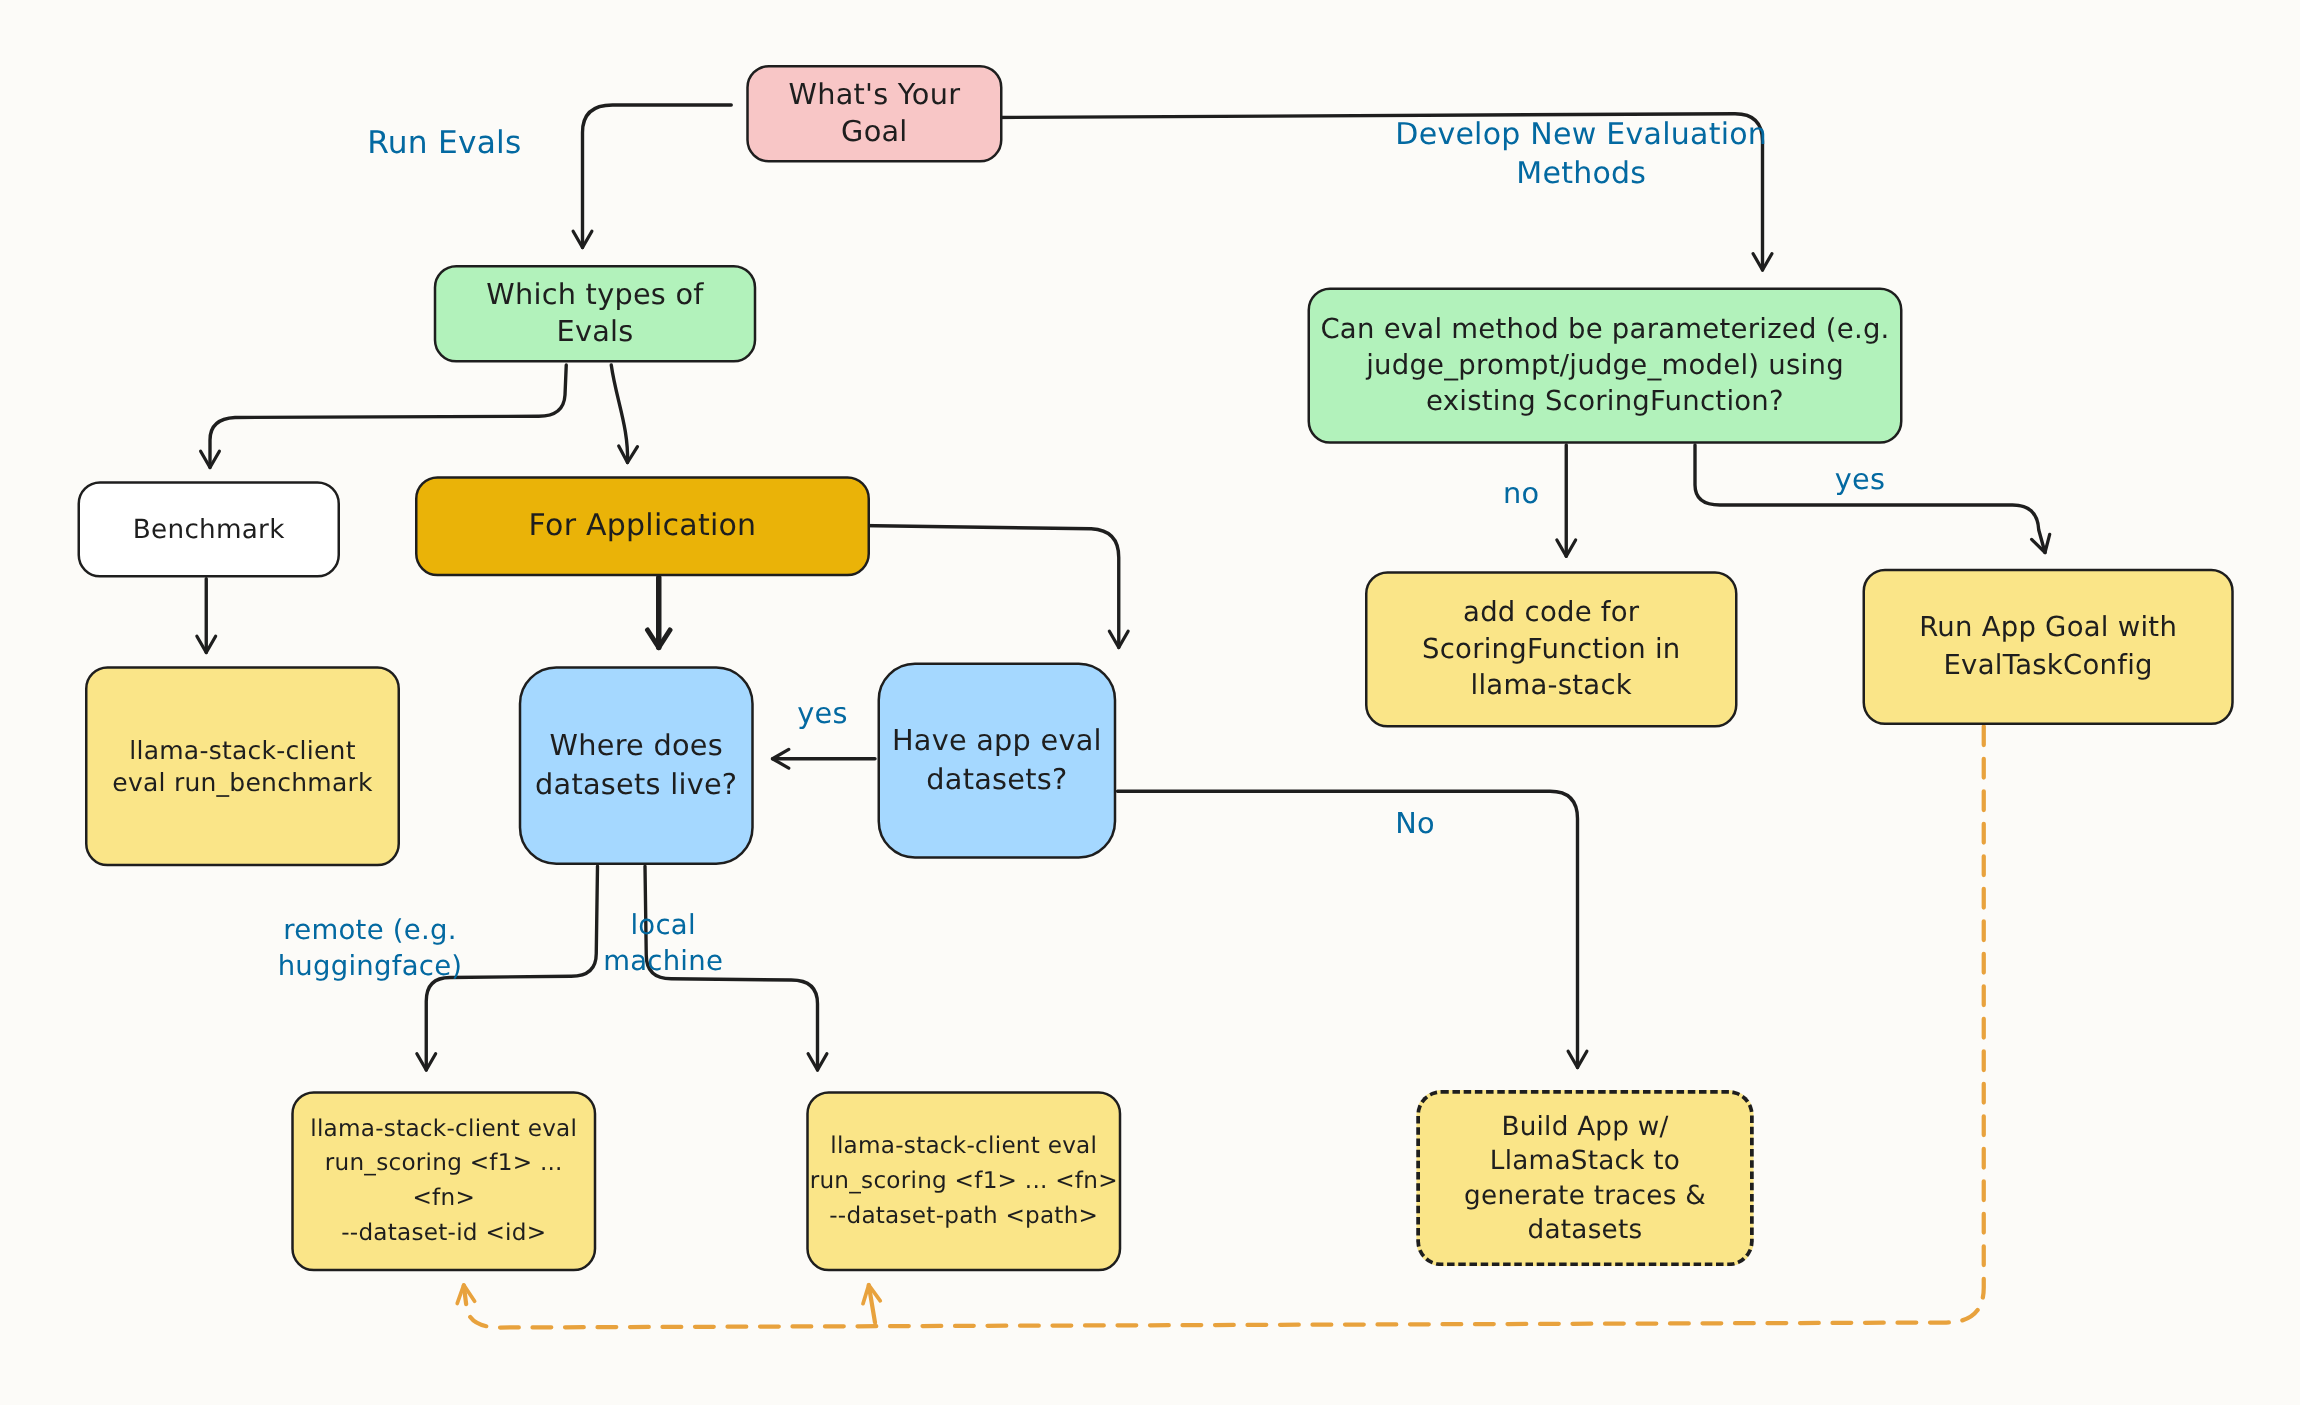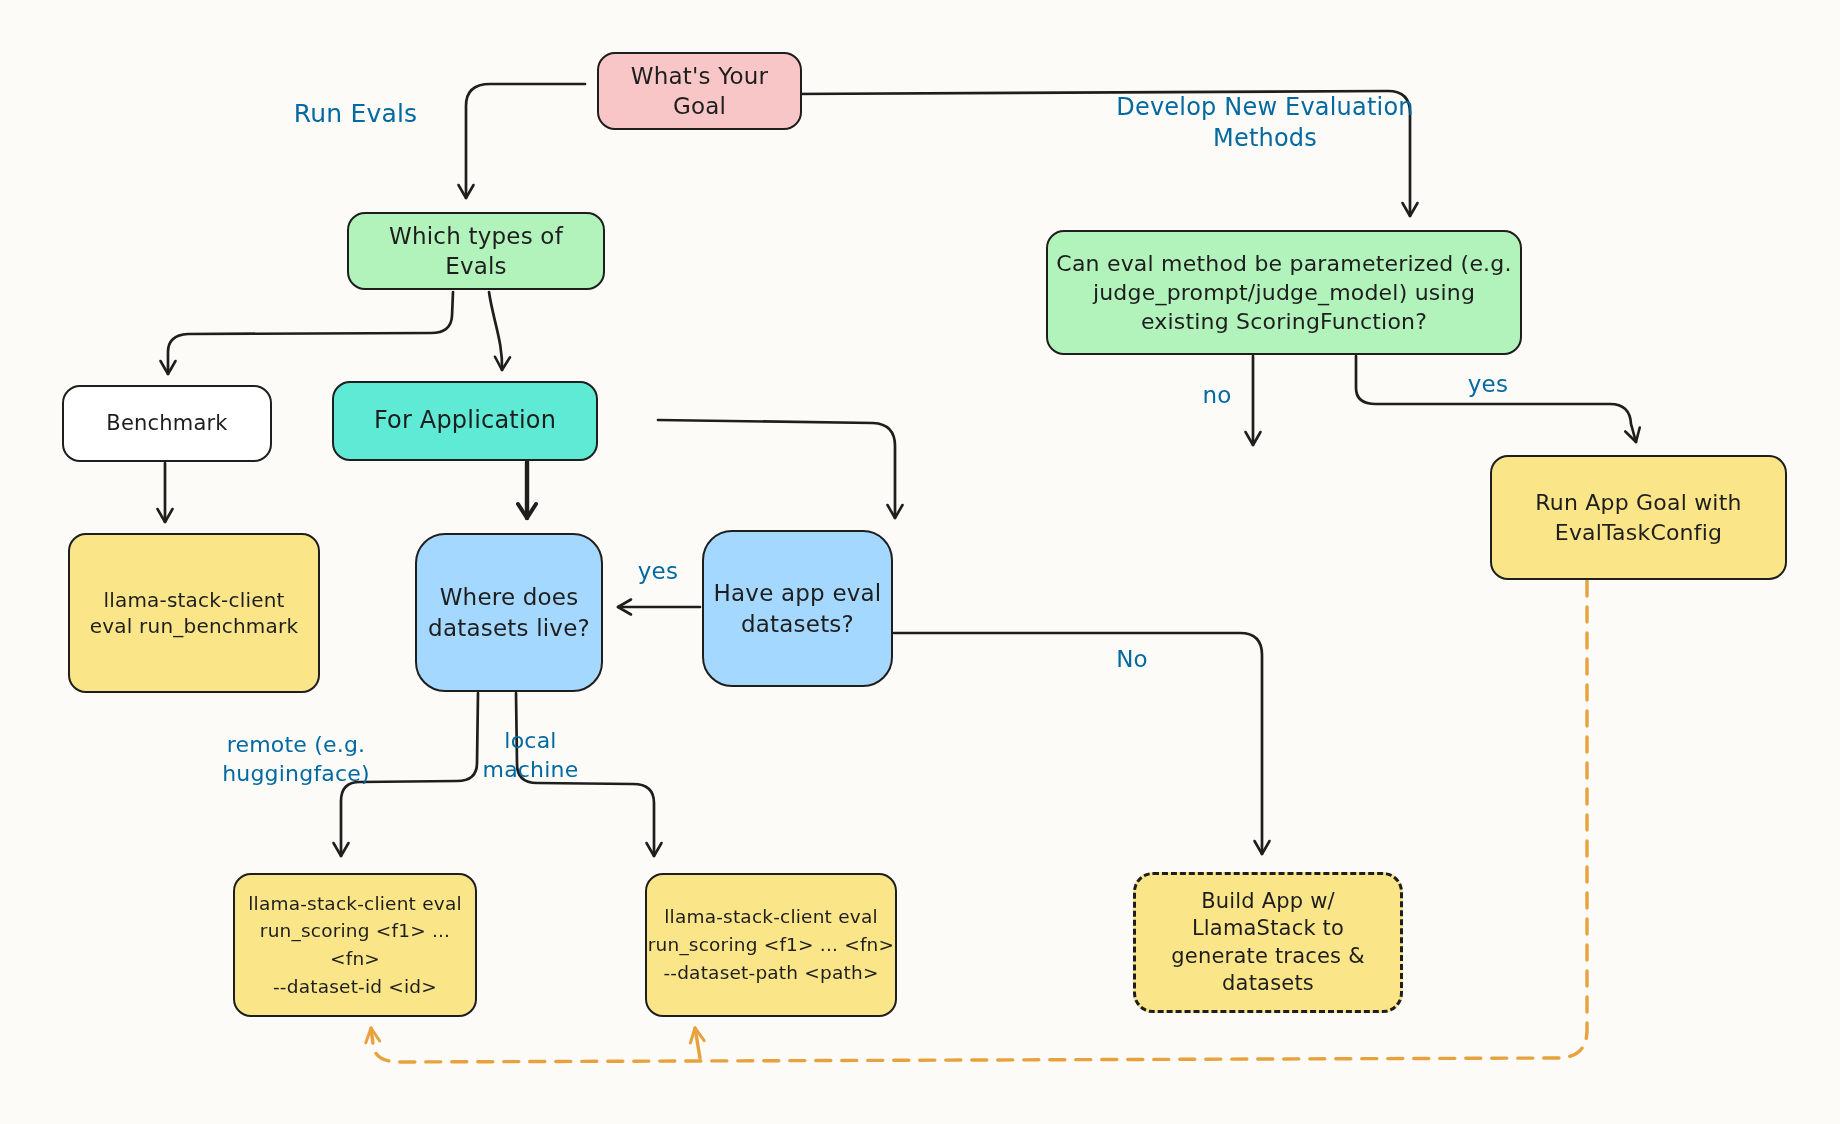--- a/index.html
+++ b/index.html
@@ -81,31 +81,34 @@
 
   <div class="node" style="left: 347px; top: 212px; width: 258px; height: 78px; background-color: rgb(178, 242, 187); border-radius: 18px;">Which types of
 Evals</div>
 
   <div class="node" style="left: 1046px; top: 230px; width: 476px; height: 125px; font-size: 22px; background-color: rgb(178, 242, 187);">Can eval method be parameterized (e.g.
 judge_prompt/judge_model) using
 existing ScoringFunction?</div>
 
   <div class="node" style="left: 62px; top: 385px; width: 210px; height: 77px; font-size: 21px; background-color: rgb(255, 255, 255);">Benchmark</div>
 
-  <div class="node" style="left: 332px; top: 381px; width: 266px; height: 80px; font-size: 24px; background-color: #5eead4;">For Application</div>
+  <div class="node" style="left: 332px; top: 381px; width: 364px; height: 80px; font-size: 24px; background-color: #eab308;">For Application</div>
 
   <div class="node" style="left: 68px; top: 533px; width: 252px; height: 160px; font-size: 20px; background-color: rgb(250, 229, 136);">llama-stack-client
 eval run_benchmark</div>
 
   <div class="node blue" style="left: 415px; top: 533px; width: 188px; height: 159px; background-color: rgb(165, 216, 255);">Where does
 datasets live?</div>
 
   <div class="node blue" style="left: 702px; top: 530px; width: 191px; height: 157px; background-color: rgb(165, 216, 255);">Have app eval
 datasets?</div>
 
+  <div class="node" style="left: 1092px; top: 457px; width: 298px; height: 125px; font-size: 22px; background-color: rgb(250, 229, 136);">add code for
+ScoringFunction in
+llama-stack</div>
 
   <div class="node" style="left: 1490px; top: 455px; width: 297px; height: 125px; font-size: 22px; background-color: rgb(250, 229, 136);">Run App Goal with
 EvalTaskConfig</div>
 
   <div class="node small" style="left: 233px; top: 873px; width: 244px; height: 144px; background-color: rgb(250, 229, 136);">llama-stack-client eval
 run_scoring &lt;f1&gt; ... &lt;fn&gt;
 --dataset-id &lt;id&gt;</div>
 
   <div class="node small" style="left: 645px; top: 873px; width: 252px; height: 144px; background-color: rgb(250, 229, 136);">llama-stack-client eval
 run_scoring &lt;f1&gt; ... &lt;fn&gt;

